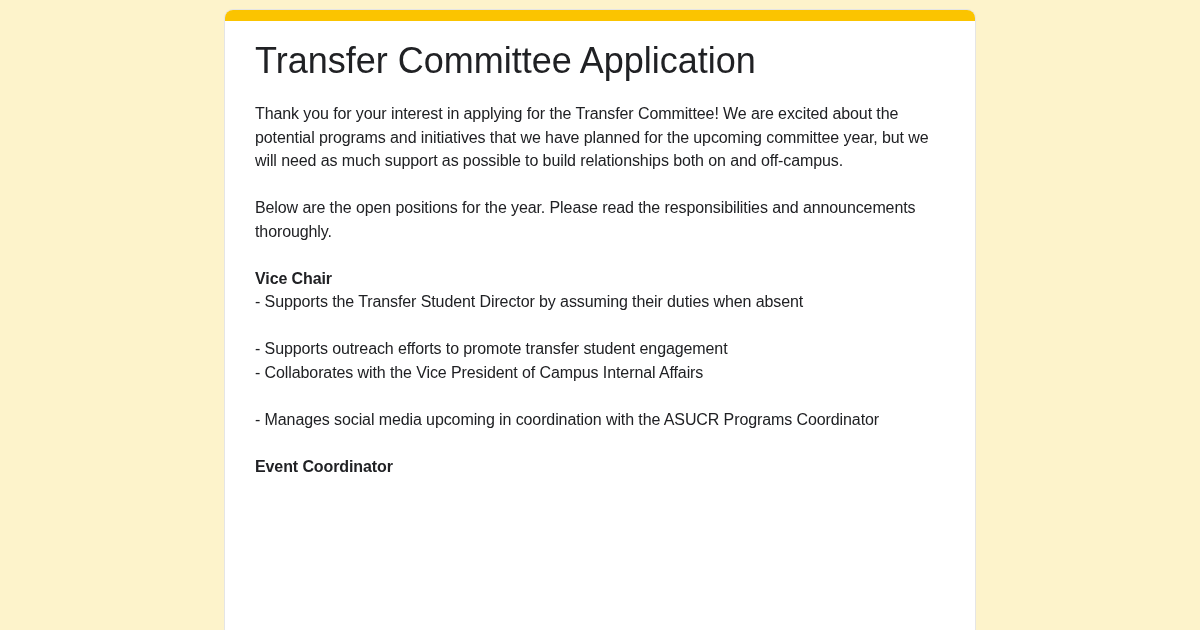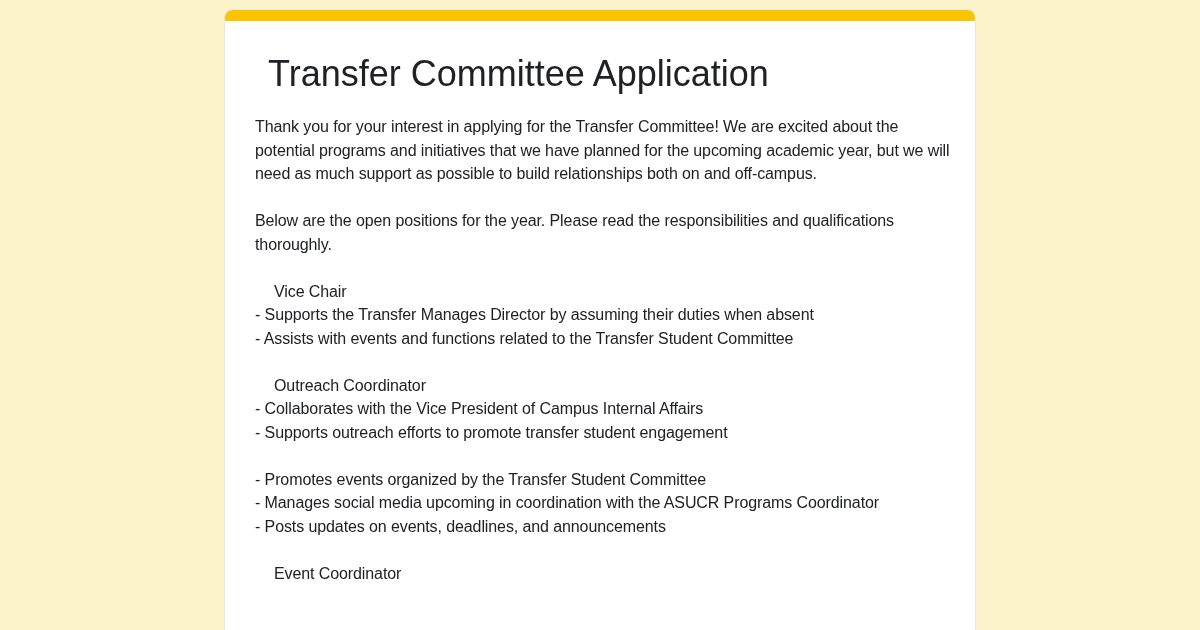--- a/index.html
+++ b/index.html
@@ -30,70 +30,65 @@
   }
   .accent-bar {
     width: 100%;
     height: 11px;
     background: var(--accent, #FBC400);
   }
   .card-content {
     padding: 17px 22px 0 30px;
   }
   .title {
-    margin: 13px;
+    margin: 0;
     font-size: 36px;
     line-height: 45px;
     font-weight: 400;
     color: #202124;
     letter-spacing: 0;
   }
   .description {
     margin-top: 19px;
     font-size: 16px;
     line-height: 23.5px;
     color: #202124;
     letter-spacing: -0.1px;
   }
   .block {
     margin: 0 0 23.5px 0;
   }
   .block:last-child {
     margin-bottom: 0;
   }
   .heading {
-    font-weight: 400;
-    margin-left: 19px;
+    font-weight: 700;
   }
 </style>
 </head>
 <body>
 
 <div class="canvas">
   <div class="card">
     <div class="accent-bar"></div>
     <div class="card-content">
       <h1 class="title">Transfer Committee Application</h1>
       <div class="description" id="description">
-          <div class="block">Thank you for your interest in applying for the Transfer Committee! We are excited about the potential programs and initiatives that we have planned for the upcoming academic year, but we will need as much support as possible to build relationships both on and off-campus.</div>
-          <div class="block">Below are the open positions for the year. Please read the responsibilities and qualifications thoroughly.</div>
+          <div class="block">Thank you for your interest in applying for the Transfer Committee! We are excited about the potential programs and initiatives that we have planned for the upcoming committee year, but we will need as much support as possible to build relationships both on and off-campus.</div>
+          <div class="block">Below are the open positions for the year. Please read the responsibilities and announcements thoroughly.</div>
           <div class="block">
             <div class="heading">Vice Chair</div>
-            <div class="line">- Supports the Transfer Manages Director by assuming their duties when absent</div>
-            <div class="line">- Assists with events and functions related to the Transfer Student Committee</div>
+            <div class="line">- Supports the Transfer Student Director by assuming their duties when absent</div>
           </div>
           <div class="block">
-            <div class="heading">Outreach Coordinator</div>
+            <div class="line">- Supports outreach efforts to promote transfer student engagement</div>
             <div class="line">- Collaborates with the Vice President of Campus Internal Affairs</div>
-            <div class="line">- Supports outreach efforts to promote transfer student engagement</div>
           </div>
           <div class="block">
-            <div class="line">- Promotes events organized by the Transfer Student Committee</div>
             <div class="line">- Manages social media upcoming in coordination with the ASUCR Programs Coordinator</div>
-            <div class="line">- Posts updates on events, deadlines, and announcements</div>
           </div>
           <div class="block">
             <div class="heading">Event Coordinator</div>
           </div>
         </div>
     </div>
   </div>
 </div>
 
 </body></html>

